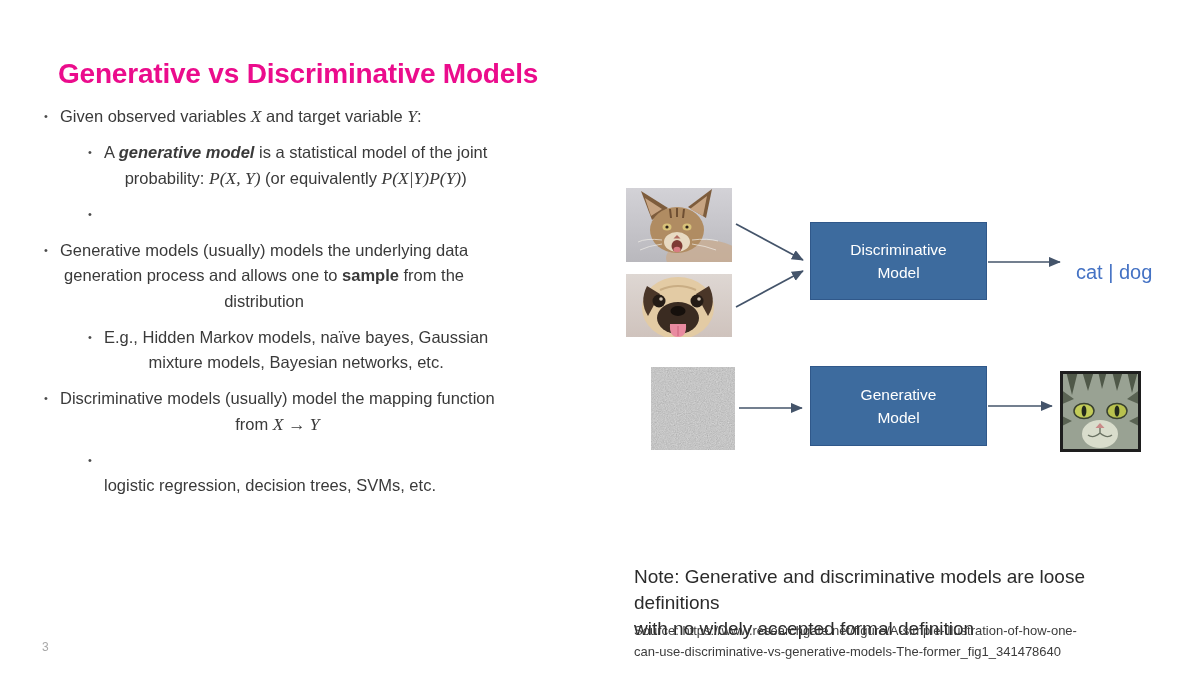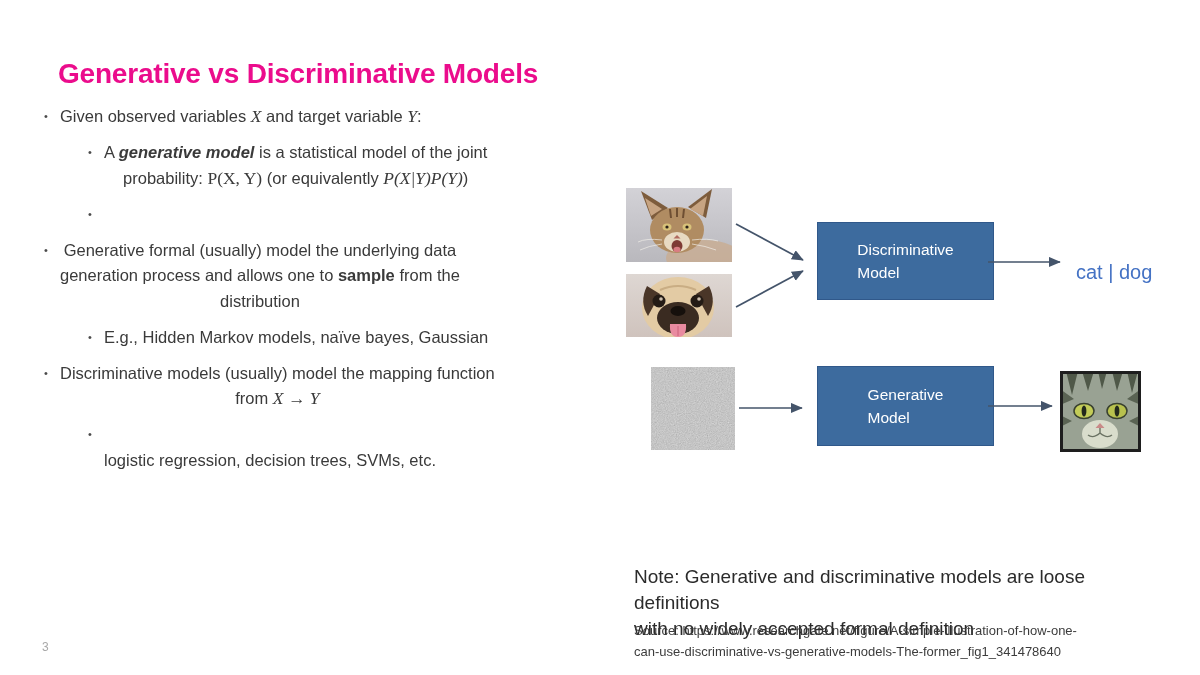--- a/index.html
+++ b/index.html
@@ -11,36 +11,36 @@
     position:absolute;left:42px;top:42px;margin:16px;
     font-size:28px;font-weight:bold;letter-spacing:-0.2px;
     color:var(--accent,#EB0C8C);
   }
   .bullets{position:absolute;left:44px;top:104px;width:592px;}
   .bullet{display:flex;margin:0 0 10.5px 0;}
   .bullet.level2{padding-left:44px;}
   .dot{flex:none;width:16px;font-size:11px;line-height:25.5px;color:#4a4a4a;}
   .btxt{font-size:16.5px;line-height:25.5px;color:#3a3a3a;text-align:center;}
   .math{font-family:"Liberation Serif", serif;font-style:italic;font-size:1.06em;}
-  .mroman{font-family:"Liberation Serif", serif;font-size:1.06em;}
+  .mroman{font-family:"Liberation Serif", serif;font-size:1.06em;font-style:italic;}
   .bi{font-weight:bold;font-style:italic;}
   .b{font-weight:bold;}
 
   .diagram{position:absolute;left:0;top:0;width:1200px;height:675px;pointer-events:none;}
   .diagram > *{pointer-events:auto;}
   .photo,.noise,.gencat{position:absolute;overflow:hidden;}
   .photo svg,.noise svg,.gencat svg{display:block;}
   .cat-photo{left:626px;top:188px;width:106px;height:74px;}
   .dog-photo{left:626px;top:274px;width:106px;height:63px;}
   .noise{left:651px;top:367px;width:84px;height:83px;}
   .gencat{left:1060px;top:371px;width:81px;height:81px;}
   .mbox{
     position:absolute;display:flex;align-items:center;justify-content:center;
     background:var(--box-blue,#3D6B9E);border:1px solid #30588a;
-    color:#ffffff;font-size:15.5px;line-height:23px;white-space:pre-line;margin-left:7px;
+    color:#ffffff;font-size:15.5px;line-height:23px;text-align:center;white-space:pre-line;
   }
   .disc-box{left:810px;top:222px;width:175px;height:76px;}
   .gen-box{left:810px;top:366px;width:175px;height:78px;}
   .output-label{
     position:absolute;left:1076px;top:259px;
     font-size:20px;line-height:26px;color:var(--output-blue,#4472C4);
   }
   .arrows{position:absolute;left:0;top:0;}
 
   .note{
@@ -69,25 +69,25 @@
       </div>
       <div class="bullet level2">
         <span class="dot">•</span>
         <div class="btxt"><span>A </span><span class="bi">generative model</span><span> is a statistical model of the joint</span><br><span>probability: </span><span class="mroman">P(X, Y)</span><span> (or equivalently </span><span class="math">P(X|Y)P(Y)</span><span>)</span></div>
       </div>
       <div class="bullet level2">
         <span class="dot">•</span>
       </div>
       <div class="bullet level1">
         <span class="dot">•</span>
-        <div class="btxt"><span>Generative formal (usually) model the underlying data</span><br><span>generation process and allows one to </span><span class="b">sample</span><span> from the</span><br><span>distribution</span></div>
-      </div>
-      <div class="bullet level2">
-        <span class="dot">•</span>
-        <div class="btxt"><span>E.g., Hidden Markov models, naïve bayes, Gaussian</span><br></div>
+        <div class="btxt"><span>Generative models (usually) models the underlying data</span><br><span>generation process and allows one to </span><span class="b">sample</span><span> from the</span><br><span>distribution</span></div>
+      </div>
+      <div class="bullet level2">
+        <span class="dot">•</span>
+        <div class="btxt"><span>E.g., Hidden Markov models, naïve bayes, Gaussian</span><br><span>mixture models, Bayesian networks, etc.</span></div>
       </div>
       <div class="bullet level1">
         <span class="dot">•</span>
         <div class="btxt"><span>Discriminative models (usually) model the mapping function</span><br><span>from </span><span class="math">X → Y</span></div>
       </div>
       <div class="bullet level2">
         <span class="dot">•</span>
         <div class="btxt"><br><span>logistic regression, decision trees, SVMs, etc.</span></div>
       </div>
     </div>

